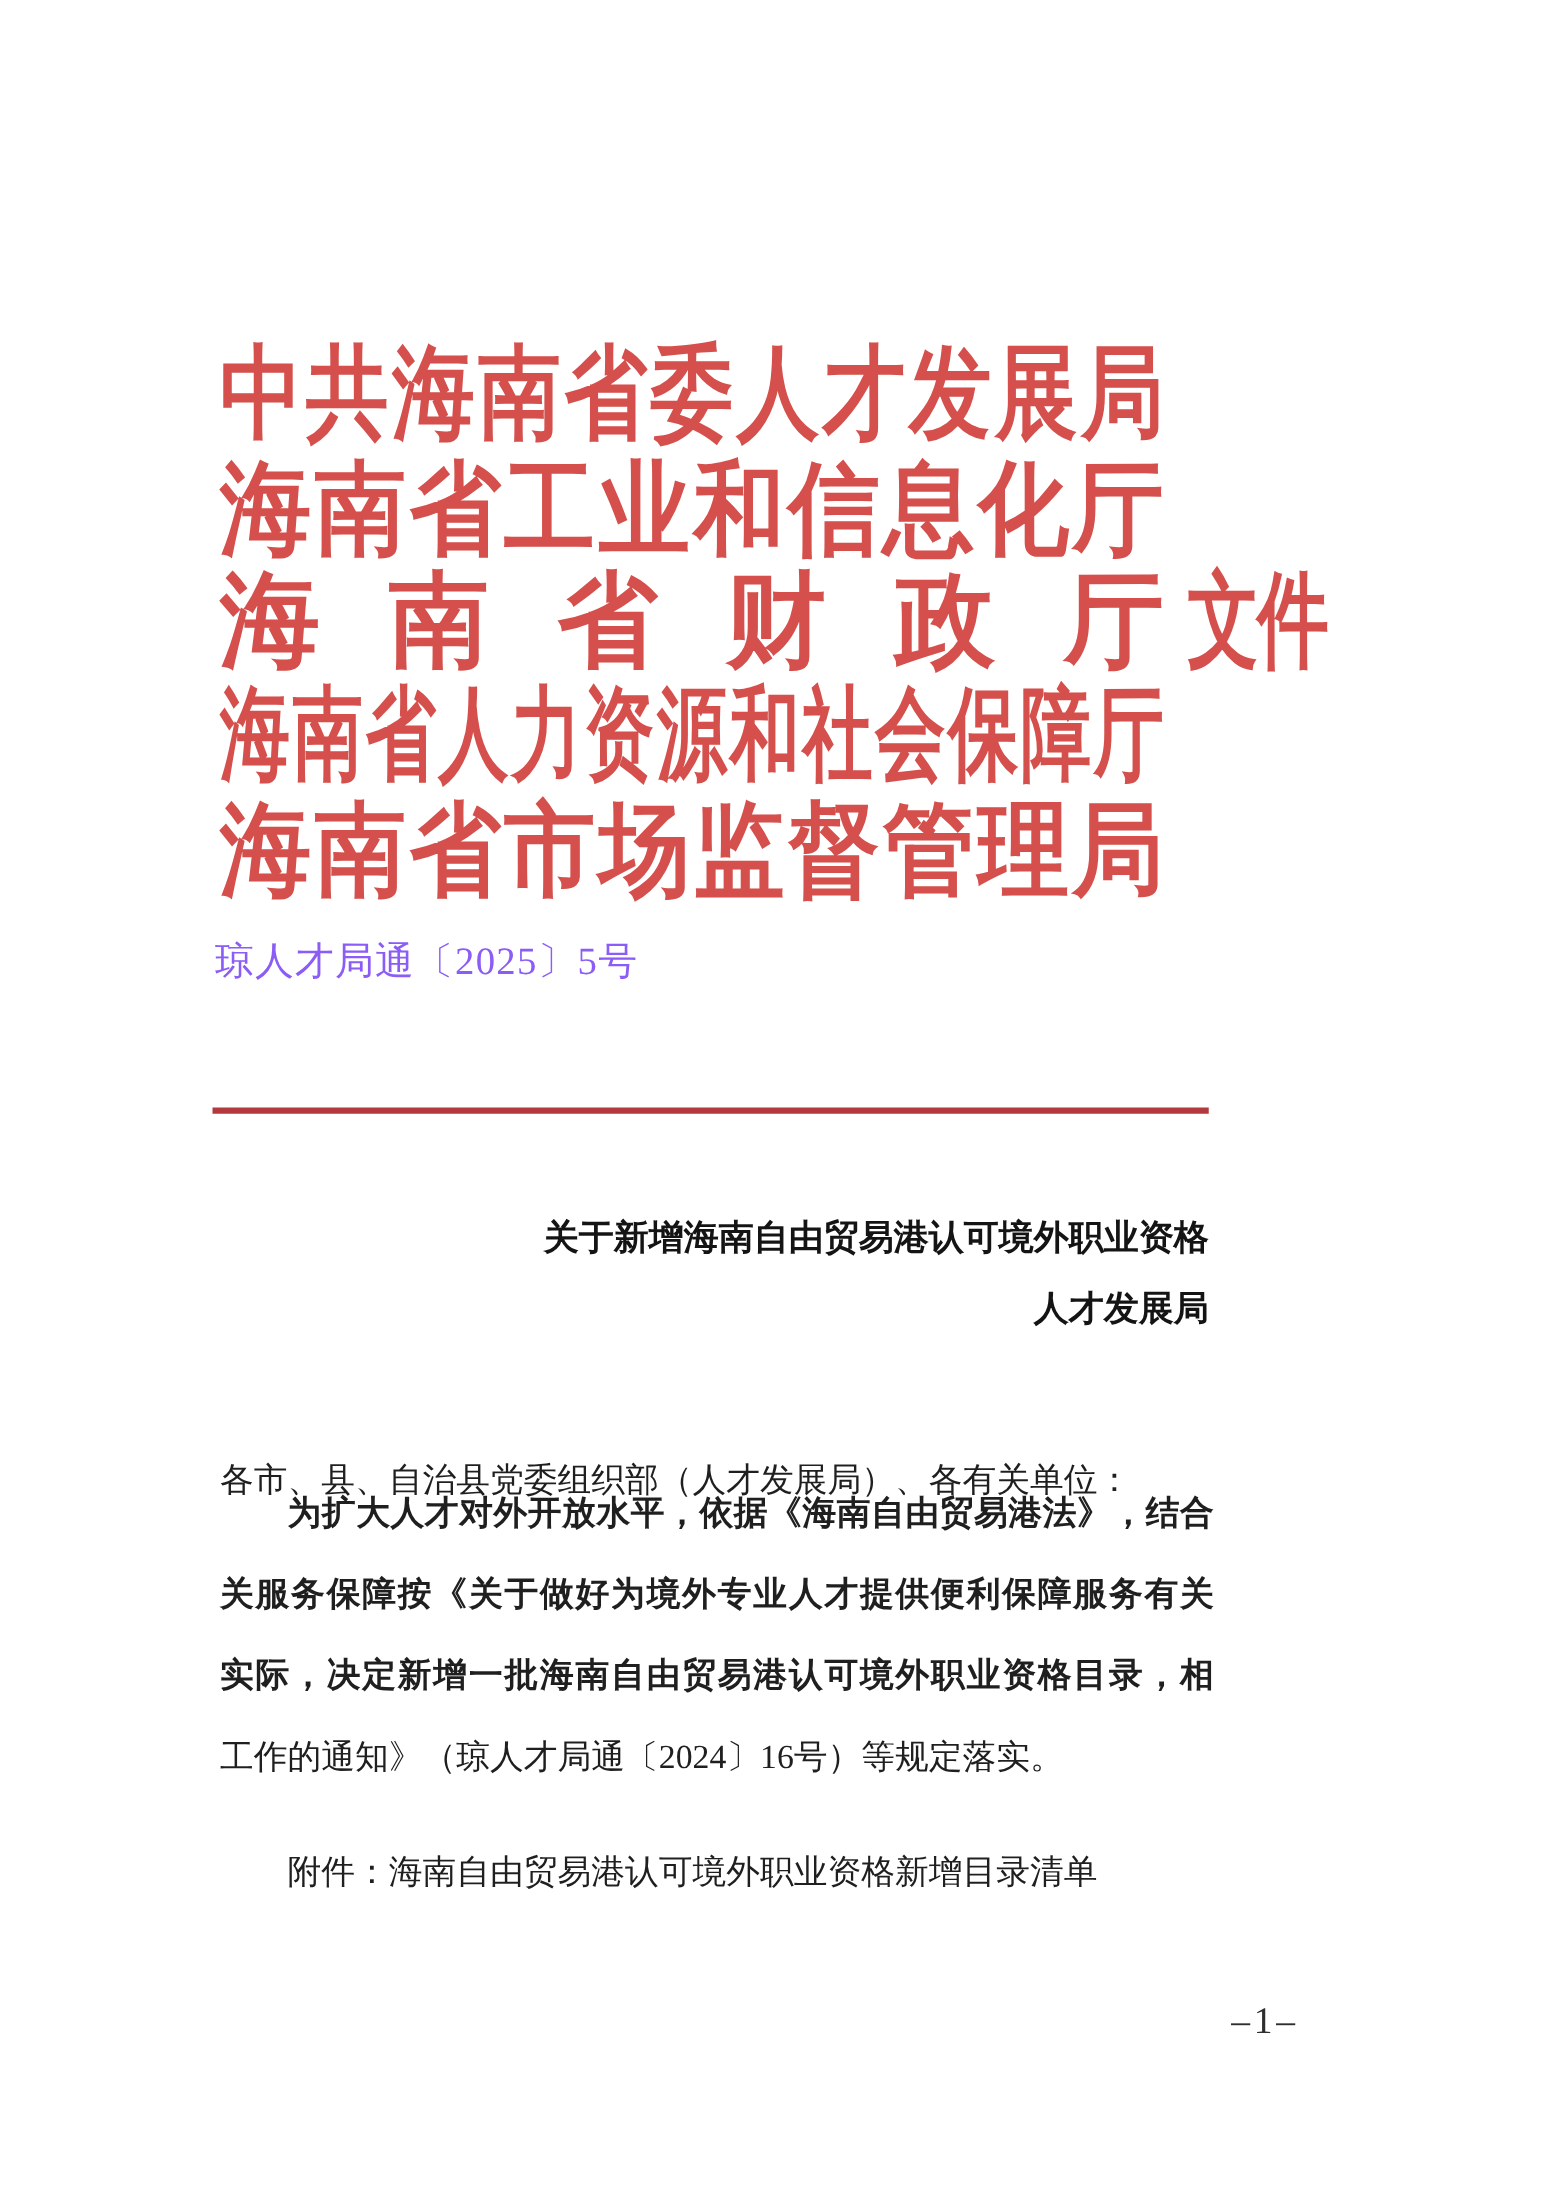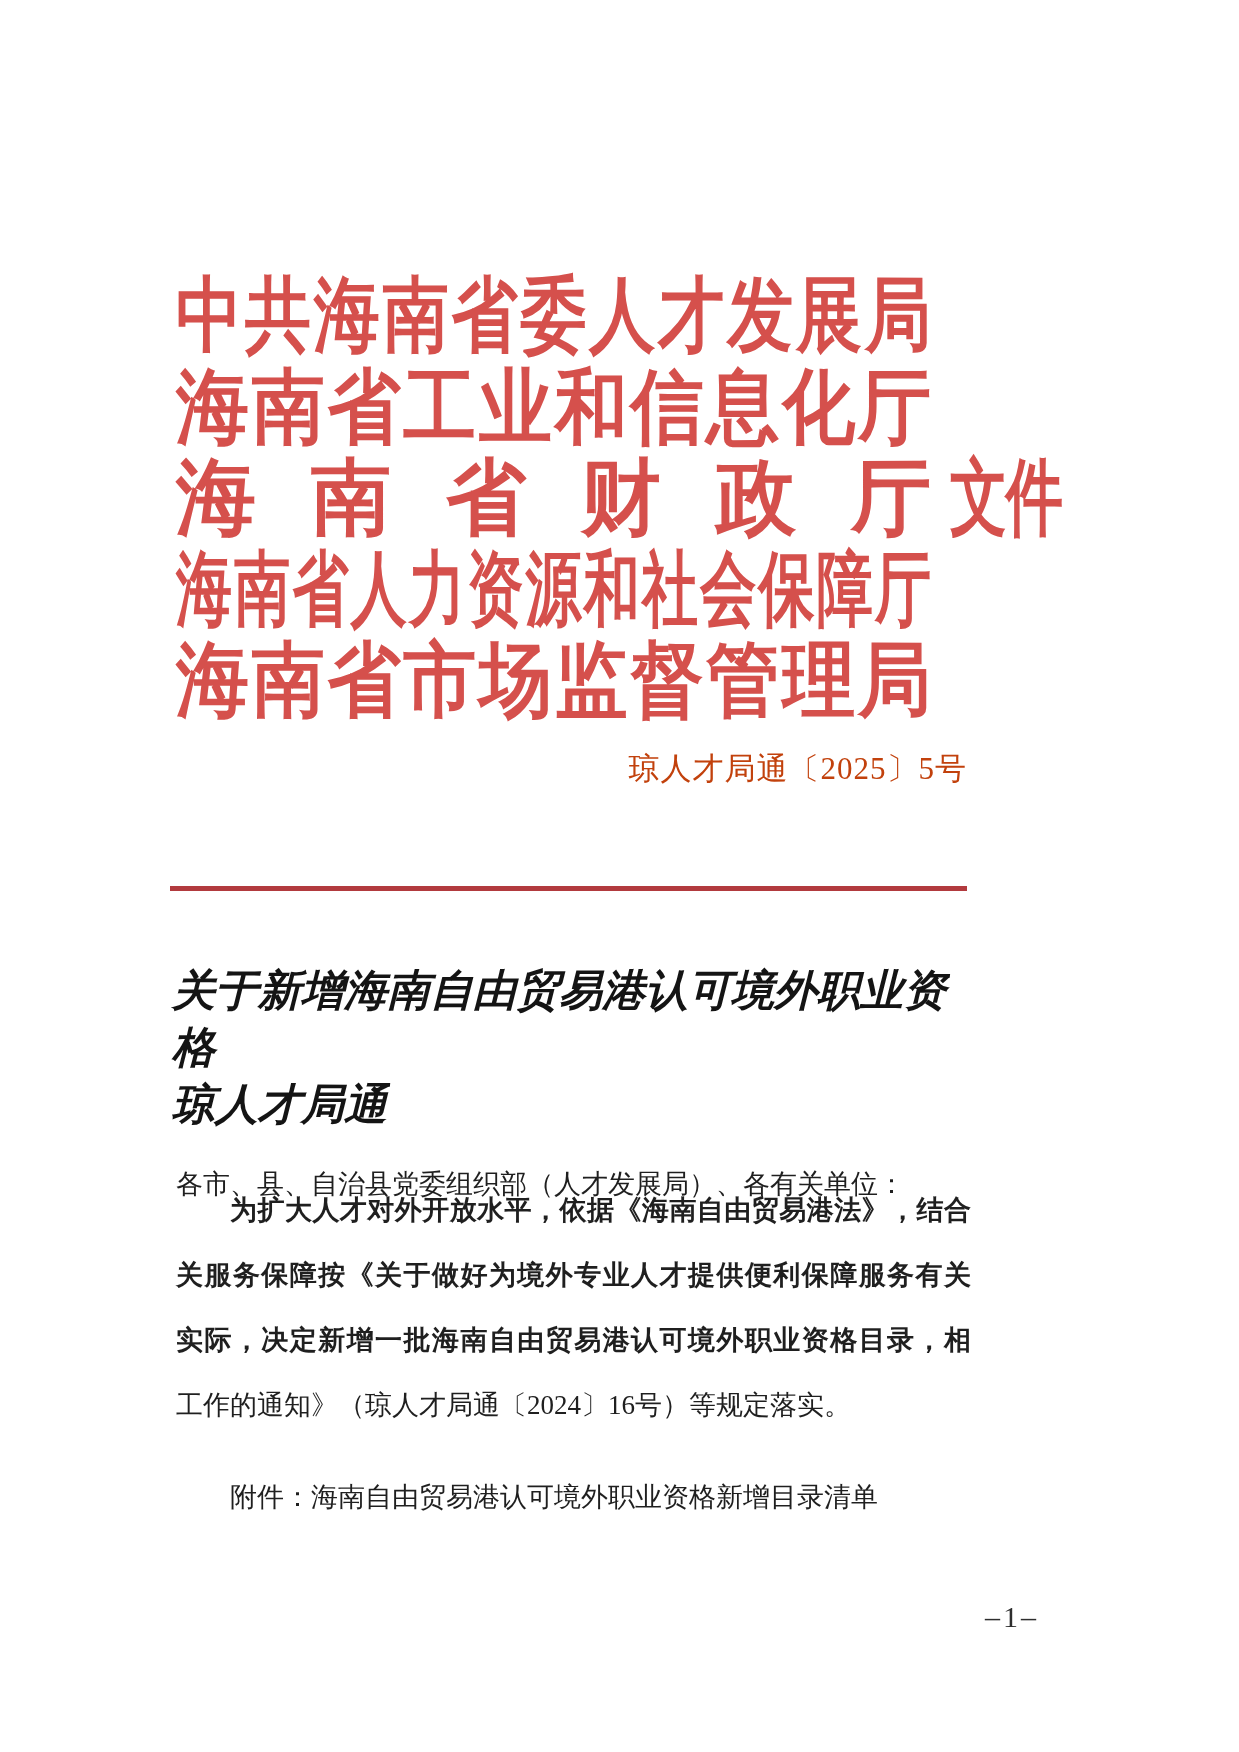--- a/index.html
+++ b/index.html
@@ -37,33 +37,32 @@
     transform:translateY(-50%) scaleX(0.68);
     transform-origin:left center;
     font-size:84px;font-weight:bold;line-height:1;
     color:var(--red-text,#d5504c);
     white-space:nowrap;letter-spacing:-2px;
   }
 
   
   .doc-number{
     position:absolute;left:172px;top:748px;width:795px;
-    text-align:right;font-size:31px;letter-spacing:1px;color:#c2410c;
+    text-align:left;font-size:31px;letter-spacing:1px;color:#8b5cf6;
   }
   .red-line{
     position:absolute;left:170px;top:886px;width:797px;height:5px;
     background:var(--red-line,#b23a3e);
   }
 
   
   .doc-title{
     position:absolute;left:172px;top:962px;width:795px;
-    text-align:left;font-weight:bold;font-size:43px;line-height:57px;
+    text-align:right;font-weight:bold;font-size:28px;line-height:57px;
     color:#141414;
-    font-style:italic;
   }
 
   
   .salutation{
     position:absolute;left:176px;top:1164px;width:800px;
     font-size:27px;line-height:40px;white-space:nowrap;
   }
   .body-par{
     position:absolute;left:176px;top:1178px;width:795px;
     font-size:27px;
@@ -160,21 +159,21 @@
     </div>
     <div class="doc-label">文件</div>
   </div>
 
   <div class="doc-number">琼人才局通〔2025〕5号</div>
 
   <div class="red-line"></div>
 
   <div class="doc-title">
     <div>关于新增海南自由贸易港认可境外职业资格</div>
-    <div>琼人才局通</div>
+    <div>人才发展局</div>
   </div>
 
   <div class="salutation">各市、县、自治县党委组织部（人才发展局）、各有关单位：</div>
 
   <div class="body-par">
     <div class="pline indent just">为扩大人才对外开放水平，依据《海南自由贸易港法》，结合</div>
     <div class="pline just">关服务保障按《关于做好为境外专业人才提供便利保障服务有关</div>
     <div class="pline just">实际，决定新增一批海南自由贸易港认可境外职业资格目录，相</div>
     <div class="pline">工作的通知》（琼人才局通〔2024〕16号）等规定落实。</div>
   </div>

